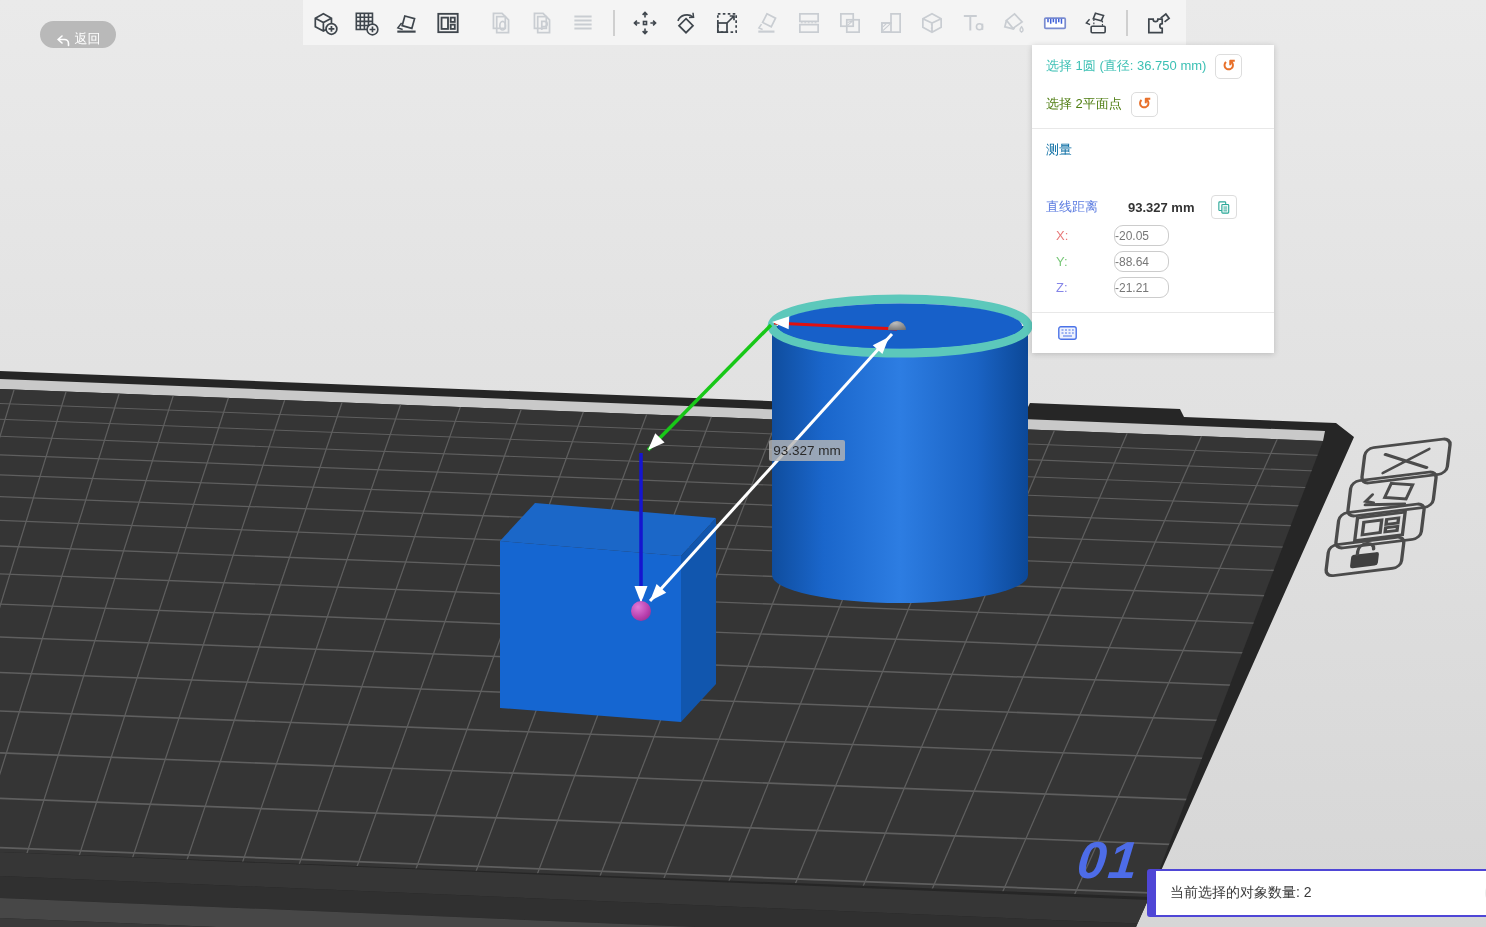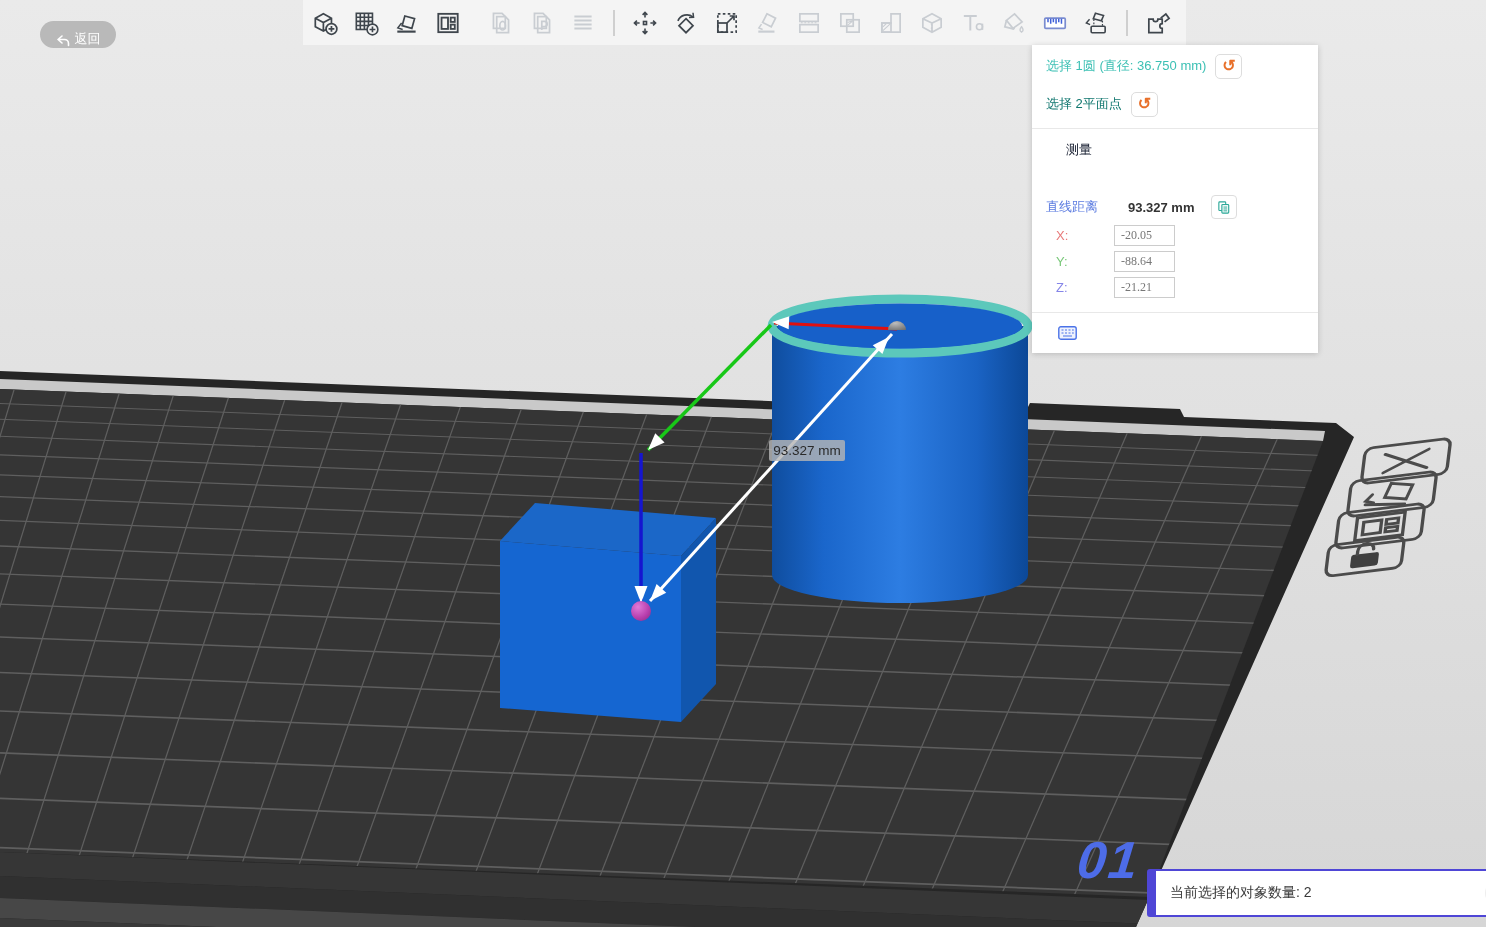--- a/index.html
+++ b/index.html
@@ -17,39 +17,39 @@
   .tbi.disabled{color:#c9cdd2;cursor:default;}
   .tbi.gap{margin-left:12px;}
   .tbsep{width:2px;height:26px;background:#cfcfcf;flex:0 0 auto;margin:0 3px;}
 
   
   #backbtn{position:absolute;left:40px;top:21px;width:76px;height:27px;border-radius:14px;
     background:#b9b9b9;color:#fff;display:flex;align-items:flex-end;justify-content:center;
     gap:5px;font-size:13px;cursor:pointer;}
 
   
-  #panel{position:absolute;left:1032px;top:45px;width:286px;background:#ffffff;
+  #panel{position:absolute;left:1032px;top:45px;width:242px;background:#ffffff;
     box-shadow:0 1px 6px rgba(0,0,0,.18);font-size:13px;color:#333;}
   .prow{display:flex;align-items:center;padding:0 14px;}
   .sel-row{height:34px;margin-top:4px;}
   .sel-txt{white-space:nowrap;}
   .reset-btn{margin-left:9px;width:27px;height:25px;border:1px solid #ddd;border-radius:5px;
     background:#fff;display:flex;align-items:center;justify-content:center;cursor:pointer;
     font-size:16px;font-weight:bold;color:#e8702a;line-height:1;}
   .pdivider{height:1px;background:#e8e8e8;margin:7px 0 0 0;}
-  .ptitle{padding:12px 14px 4px 14px;color:#0f172a;margin-left:20px;}
+  .ptitle{padding:12px 14px 4px 14px;color:#0369a1;}
   .dist-row{height:32px;margin-top:28px;}
   .dist-label{width:60px;}
   .dist-val{font-weight:bold;color:#333;margin-left:22px;}
   .copy-btn{margin-left:16px;width:26px;height:24px;border:1px solid #ddd;border-radius:4px;
     background:#fff;display:flex;align-items:center;justify-content:center;cursor:pointer;}
   .axis-row{height:25px;margin-bottom:1px;}
   .axis-label{width:58px;padding-left:10px;font-size:13px;}
-  .axis-row input{width:50px;height:17px;border:1px solid #ccc;border-radius:0;
-    font-size:12px;color:#777;padding:1px 3px 1px 6px;font-family:Liberation Serif, serif;outline:none;}
+  .axis-row input{width:50px;height:17px;border:1px solid #ccc;border-radius:9px;
+    font-size:12px;color:#777;padding:1px 3px 1px 0;font-family:Liberation Sans, sans-serif;outline:none;}
   .kb-row{height:40px;padding-left:26px;display:flex;align-items:center;}
   .kb-btn{cursor:pointer;display:flex;}
 
   
   #notif{position:absolute;left:1100px;top:869px;width:378px;height:48px;background:#fff;
     border:2px solid #4f46d6;border-radius:3px;box-sizing:border-box;display:flex;
     align-items:center;margin-left:47px;}
   #notif .accent{width:7px;height:100%;background:#4f46d6;flex:0 0 auto;}
   #notif .ntext{flex:1;font-size:14px;color:#3a3a3a;padding-left:14px;}
   #notif .nclose{width:26px;height:26px;border-radius:13px;background:#ededed;color:#9a9a9a;
@@ -359,21 +359,21 @@
   </svg>
   <span>返回</span>
 </div>
 
 <div id="panel">
   <div class="prow sel-row">
     <span class="sel-txt" style="color:#3cc0b4">选择 1圆 (直径: 36.750 mm)</span>
     <button class="reset-btn">↺</button>
   </div>
   <div class="prow sel-row">
-    <span class="sel-txt" style="color:#0f766e">选择 2平面点</span>
+    <span class="sel-txt" style="color:#4d7c0f">选择 2平面点</span>
     <button class="reset-btn">↺</button>
   </div>
   <div class="pdivider"></div>
   <div class="ptitle">测量</div>
   <div class="prow dist-row">
     <span class="dist-label" style="color:#5b7be0">直线距离</span>
     <span class="dist-val">93.327 mm</span>
     <button class="copy-btn">
       <svg width="14" height="15" viewBox="0 0 14 15">
         <rect x="1" y="1" width="8" height="10" rx="1" fill="#fff" stroke="#2aa898" stroke-width="1.3"></rect>

